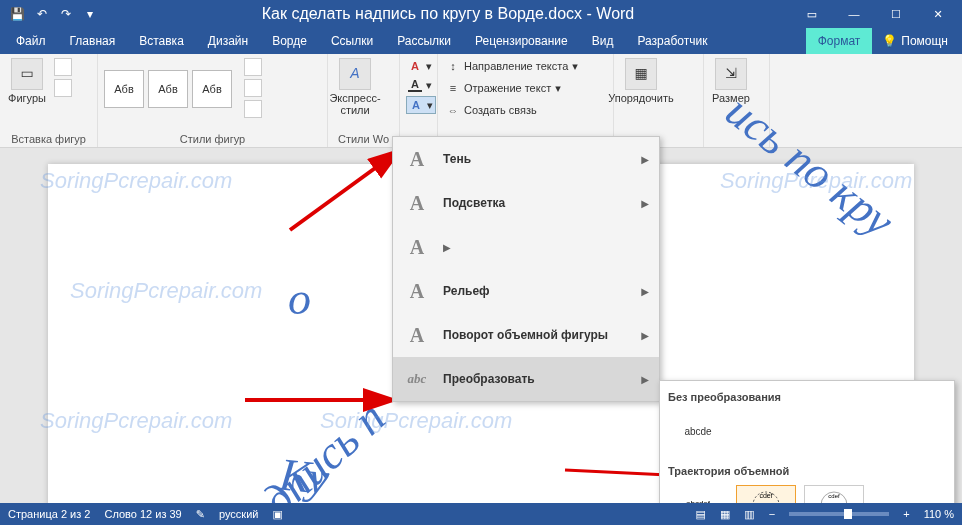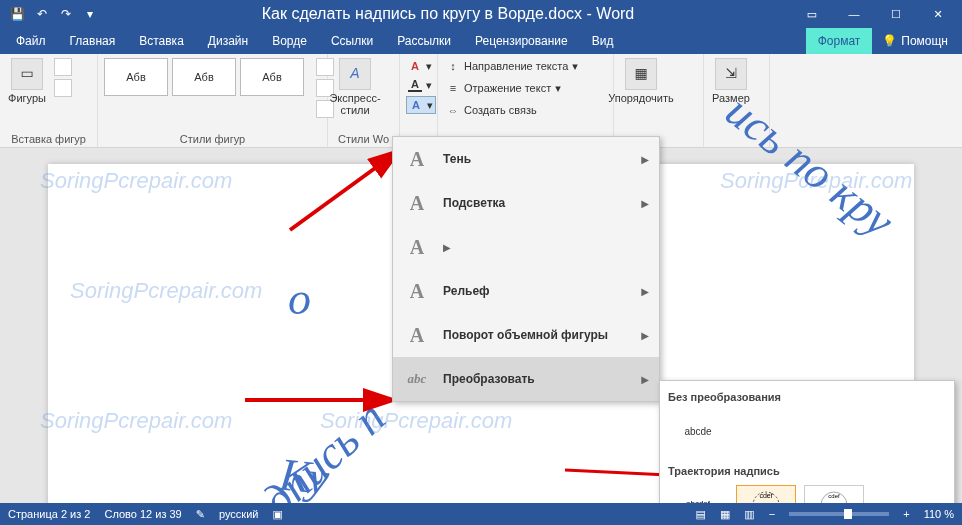--- a/index.html
+++ b/index.html
@@ -21,21 +21,21 @@
 .tabs .help { display: flex; align-items: center; gap: 4px; padding: 0 10px; }
 
 
 .ribbon { height: 94px; background: #f3f3f3; border-bottom: 1px solid #d4d4d4; display: flex; }
 .rgroup { border-right: 1px solid #e0e0e0; padding: 4px 6px 2px; display: flex; flex-direction: column; }
 .rgroup .body { flex: 1; display: flex; align-items: flex-start; gap: 6px; }
 .rgroup .label { text-align: center; font-size: 11px; color: #555; padding-top: 2px; }
 .bigbtn { width: 42px; display: flex; flex-direction: column; align-items: center; gap: 2px; font-size: 11px; text-align: center; line-height: 1.1; cursor: pointer; }
 .bigbtn .ico { width: 32px; height: 32px; background: #e6e6e6; border: 1px solid #ccc; display: flex; align-items: center; justify-content: center; font-size: 14px; }
 .shape-gal { display: flex; gap: 4px; }
-.shape-box { width: 64px; height: 38px; border: 1px solid #bbb; background: #fff; display: flex; align-items: center; justify-content: center; font-size: 11px; cursor: pointer; }
+.shape-box { width: 40px; height: 38px; border: 1px solid #bbb; background: #fff; display: flex; align-items: center; justify-content: center; font-size: 11px; cursor: pointer; margin-top: 12px; }
 .smico { width: 18px; height: 18px; border: 1px solid #ccc; background: #fff; display: inline-block; cursor: pointer; }
 .smcol { display: flex; flex-direction: column; gap: 3px; }
 .warow { display: flex; align-items: center; gap: 4px; font-size: 11px; cursor: pointer; padding: 1px 2px; }
 .warow .picon { width: 14px; height: 14px; display: inline-flex; align-items: center; justify-content: center; }
 
 
 .doc { position: absolute; top: 148px; left: 0; right: 0; bottom: 22px; background: #e6e6e6; }
 .page { position: absolute; left: 48px; top: 16px; width: 866px; height: 360px; background: #fff; box-shadow: 0 0 6px rgba(0,0,0,.2); }
 .wordart { position: absolute; left: 20px; top: 40px; width: 700px; font-size: 46px; font-family: Georgia, serif; color: #4472c4; font-style: italic; }
 .wa-left { position: absolute; left: 90px; top: 120px; transform: rotate(-42deg); }
@@ -94,20 +94,21 @@
 <div class="tabs">
   <div class="tab">Файл</div>
   <div class="tab">Главная</div>
   <div class="tab">Вставка</div>
   <div class="tab">Дизайн</div>
   <div class="tab">Ворде</div>
   <div class="tab">Ссылки</div>
   <div class="tab">Рассылки</div>
   <div class="tab">Рецензирование</div>
   <div class="tab">Вид</div>
+  <div class="tab">Разработчик</div>
   <div class="spacer"></div>
   <div class="tab active">Формат</div>
   <div class="help">💡 <span>Помощн</span></div>
 </div>
 
 <div class="ribbon">
   <div class="rgroup" style="width:98px">
     <div class="body">
       <div class="bigbtn">
         <div class="ico">▭</div>
@@ -264,21 +265,21 @@
     <div class="mlabel">Преобразовать</div>
     <div class="marrow">▶</div>
   </div>
 </div>
 
 <div class="submenu">
   <div class="shead">Без преобразования</div>
   <div class="srow">
     <div class="sicon">abcde</div>
   </div>
-  <div class="shead">Траектория надпись</div>
+  <div class="shead">Траектория объемной</div>
   <div class="srow">
     <div class="sicon">
       <svg width="50" height="30">
           <path d="M5 25 Q25 2 45 25" stroke="#555" fill="none" stroke-width="1"></path>
           <text x="25" y="16" text-anchor="middle" font-size="8">abcdef</text>
         </svg>
     </div>
     <div class="sicon sel">
       <svg width="50" height="34">
           <circle cx="25" cy="17" r="13" stroke="#555" fill="none" stroke-dasharray="2 2"></circle>

